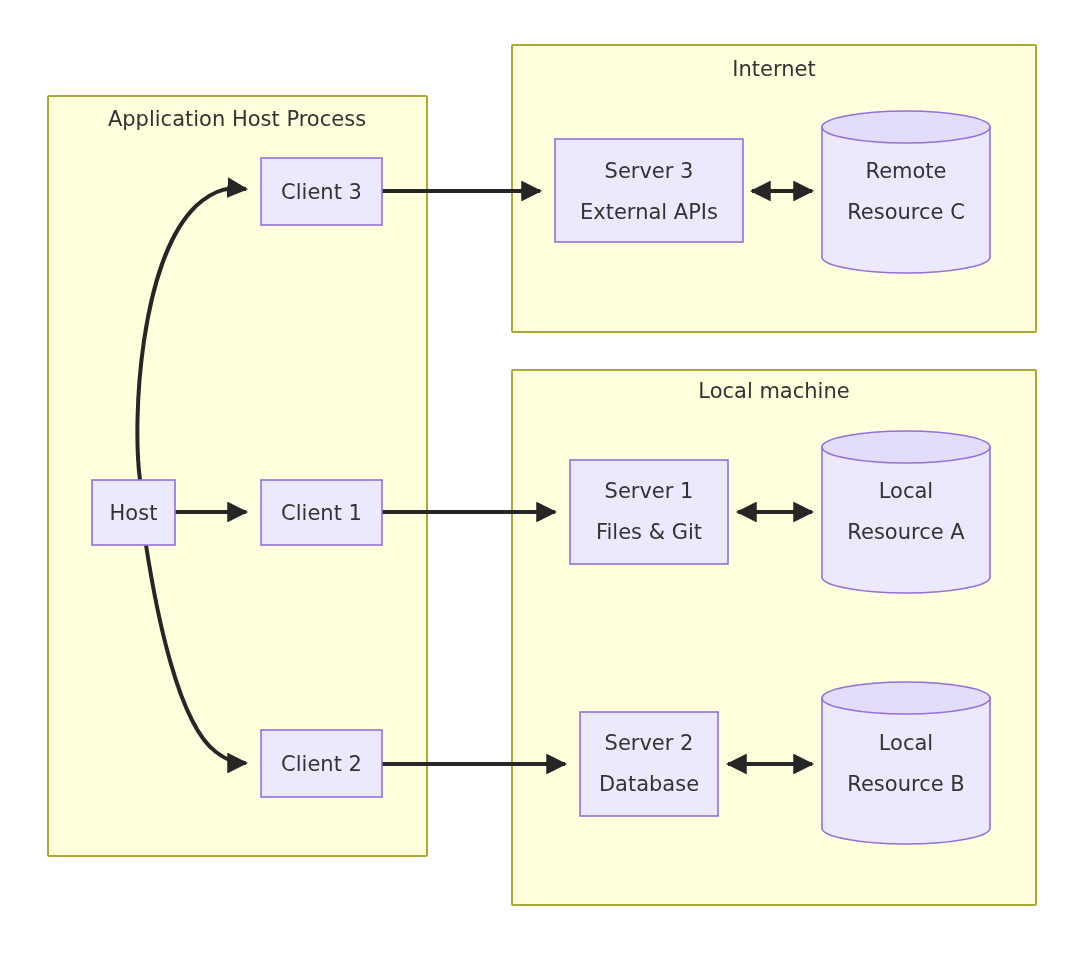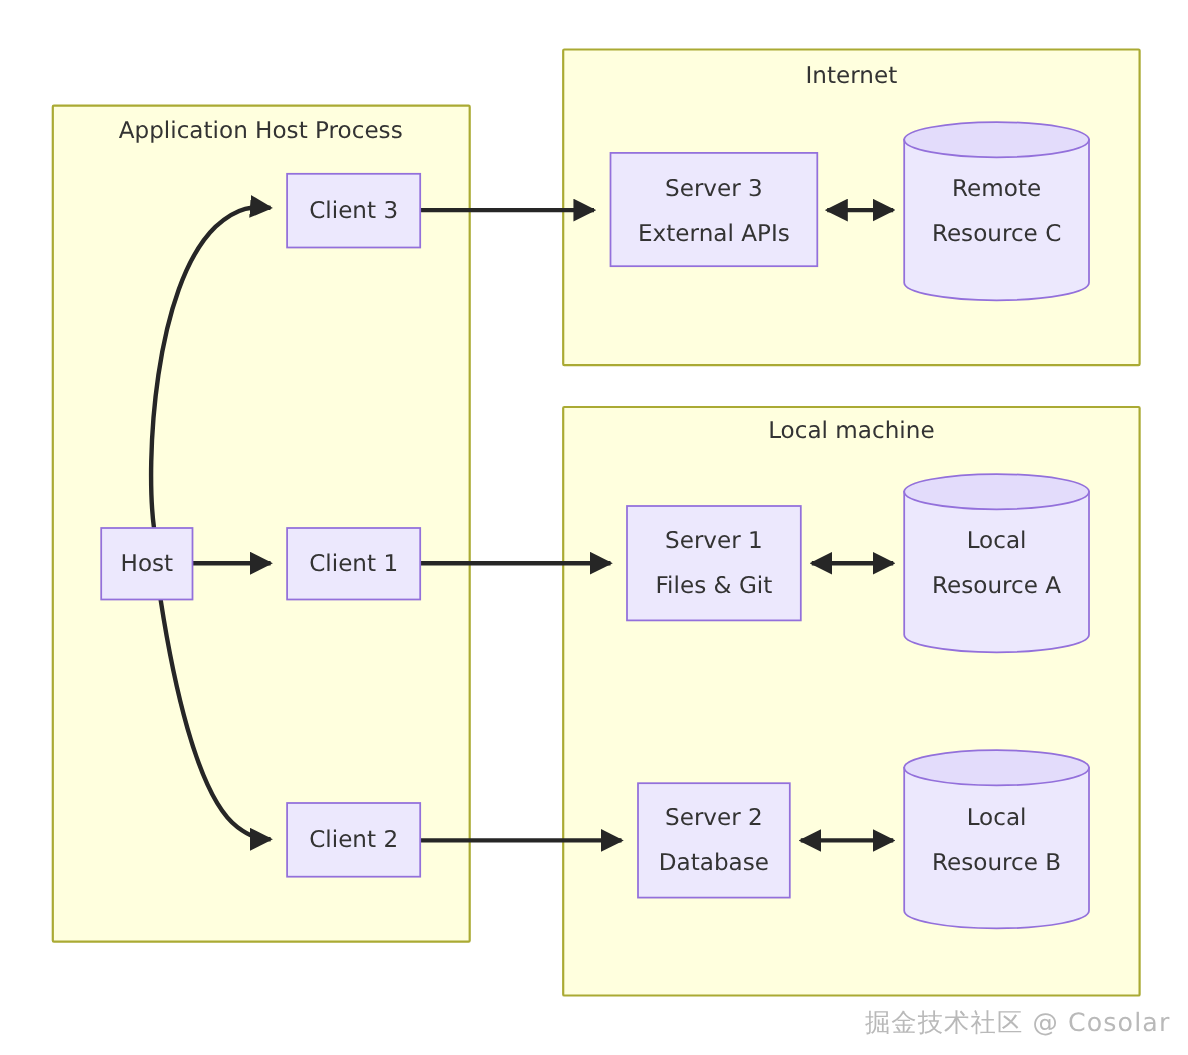--- a/index.html
+++ b/index.html
@@ -179,15 +179,14 @@
 
     <g>
       <path class="cyl-body" d="M 822 698 L 822 828 A 84 16 0 0 0 990 828 L 990 698 Z"></path>
       <ellipse class="cyl-top" cx="906" cy="698" rx="84" ry="16"></ellipse>
       <text class="node-label" x="906" y="744">Local</text>
       <text class="node-label" x="906" y="785">Resource B</text>
     </g>
 
   </svg>
 
-  <div class="watermark">掘金技术社区 @ Cosolar</div>
 
 </div>
 
 </body></html>

